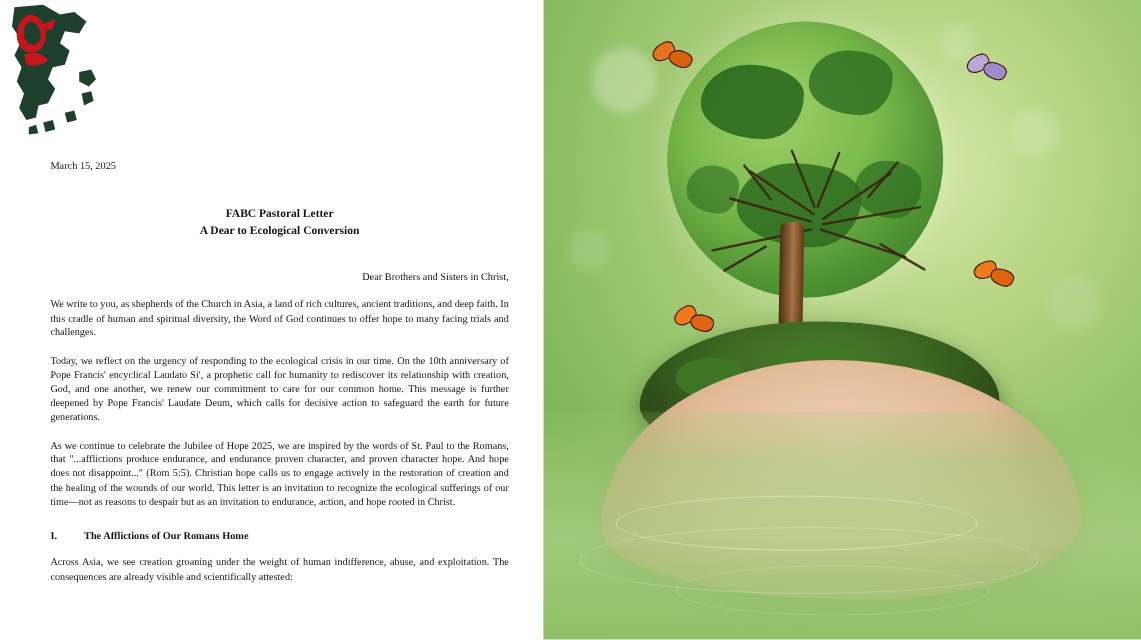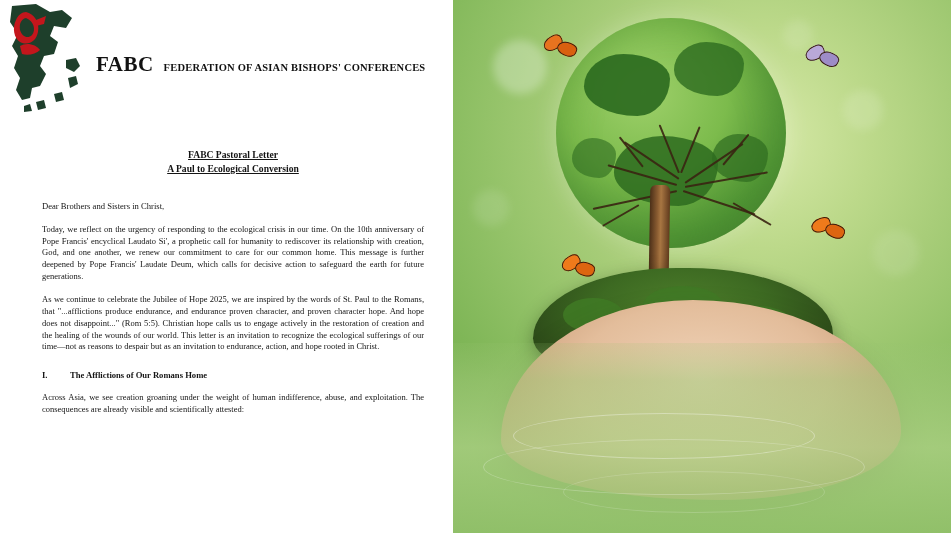--- a/index.html
+++ b/index.html
@@ -86,27 +86,27 @@
     margin-bottom: 0px;
   }
   .meta.second { margin-top: 13px; }
 
   .title-block {
     margin-top: 28px;
     text-align: center;
     font-weight: bold;
     font-size: 9.6px;
     line-height: 1.45;
-    text-decoration: underline;
   }
 
   .salutation {
     margin-top: 24px;
     font-size: 8.6px;
     line-height: 1.4;
+    text-align: right;
   }
   .salutation.second { margin-top: 12px; }
 
   p.para {
     margin: 12px 0 0 0;
     font-size: 8.5px;
     line-height: 1.38;
     text-align: justify;
   }
 
@@ -246,37 +246,35 @@
           <path d="M18 104 L24 102 L26 109 L18 110 Z"></path>
         </g>
         <g fill="#c4161c">
           <path d="M20 10 C28 12, 34 20, 32 30 C30 40, 22 44, 14 40 C8 36, 6 26, 10 18 C12 13, 16 10, 20 10 Z M20 16 C15 17, 13 22, 14 28 C16 35, 22 37, 26 33 C30 28, 28 19, 20 16 Z"></path>
           <path d="M14 44 C20 40, 30 42, 34 48 C30 52, 22 54, 16 52 Z"></path>
           <path d="M30 18 L40 14 L38 22 L30 24 Z"></path>
         </g>
       </svg>
     </div>
 
-    <div class="masthead">
-      <span class="fabc-mark">FABC</span>
-      <span class="fabc-full">FEDERATION OF ASIAN BISHOPS' CONFERENCES</span>
-    </div>
 
     <div class="rule"></div>
 
     <div class="body">
 
+      <div class="meta second">March 15, 2025</div>
 
       <div class="title-block">
         <div>FABC Pastoral Letter</div>
-        <div>A Paul to Ecological Conversion</div>
+        <div>A Dear to Ecological Conversion</div>
       </div>
 
       <div class="salutation">Dear Brothers and Sisters in Christ,</div>
 
+      <p class="para">We write to you, as shepherds of the Church in Asia, a land of rich cultures, ancient traditions, and deep faith. In this cradle of human and spiritual diversity, the Word of God continues to offer hope to many facing trials and challenges.</p>
       <p class="para">Today, we reflect on the urgency of responding to the ecological crisis in our time. On the 10th anniversary of Pope Francis' encyclical Laudato Si', a prophetic call for humanity to rediscover its relationship with creation, God, and one another, we renew our commitment to care for our common home. This message is further deepened by Pope Francis' Laudate Deum, which calls for decisive action to safeguard the earth for future generations.</p>
       <p class="para">As we continue to celebrate the Jubilee of Hope 2025, we are inspired by the words of St. Paul to the Romans, that "...afflictions produce endurance, and endurance proven character, and proven character hope. And hope does not disappoint..." (Rom 5:5). Christian hope calls us to engage actively in the restoration of creation and the healing of the wounds of our world. This letter is an invitation to recognize the ecological sufferings of our time—not as reasons to despair but as an invitation to endurance, action, and hope rooted in Christ.</p>
 
       <div class="section-head">
         <span class="num">I.</span>
         <span>The Afflictions of Our Romans Home</span>
       </div>
 
       <p class="para">Across Asia, we see creation groaning under the weight of human indifference, abuse, and exploitation. The consequences are already visible and scientifically attested:</p>
 

